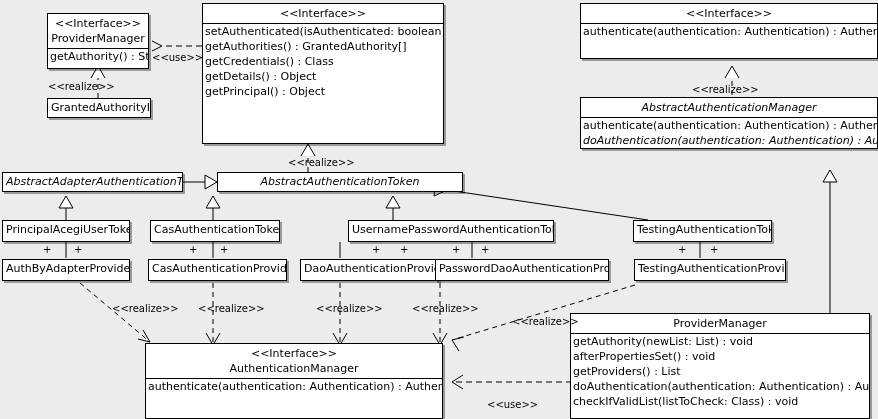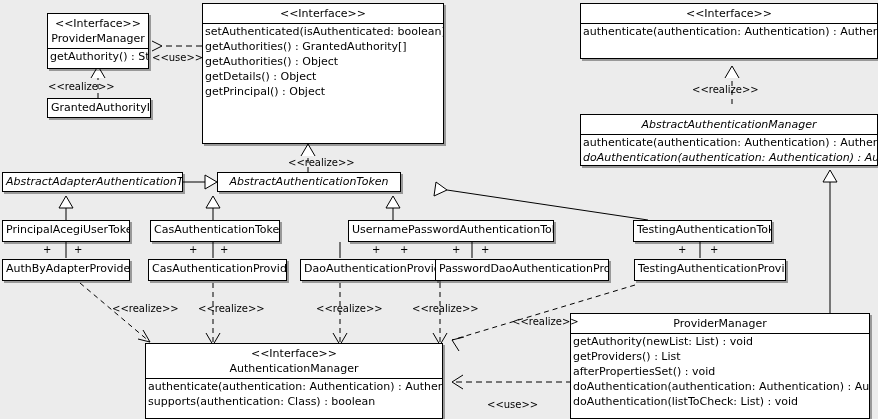--- a/index.html
+++ b/index.html
@@ -232,54 +232,54 @@
   </div>
 
   <div class="uml" style="left:202px; top:3px; width:242px; height:141px;">
     <div class="hdr">
       <div class="stereo">&lt;&lt;Interface&gt;&gt;</div>
     </div>
     <div class="sep"></div>
     <div class="members">
       <div class="member">setAuthenticated(isAuthenticated: boolean) : void</div>
       <div class="member">getAuthorities() : GrantedAuthority[]</div>
-      <div class="member">getAuthorities() : Object</div>
+      <div class="member">getCredentials() : Class</div>
       <div class="member">getDetails() : Object</div>
       <div class="member">getPrincipal() : Object</div>
     </div>
   </div>
 
   <div class="uml" style="left:580px; top:3px; width:298px; height:56px;">
     <div class="hdr">
       <div class="stereo">&lt;&lt;Interface&gt;&gt;</div>
     </div>
     <div class="sep"></div>
     <div class="members">
       <div class="member">authenticate(authentication: Authentication) : Authentication</div>
     </div>
   </div>
 
-  <div class="uml" style="left:580px; top:114px; width:298px; height:52px;">
+  <div class="uml" style="left:580px; top:97px; width:298px; height:52px;">
     <div class="hdr">
       <div class="name abs">AbstractAuthenticationManager</div>
     </div>
     <div class="sep"></div>
     <div class="members">
       <div class="member">authenticate(authentication: Authentication) : Authentication</div>
       <div class="member abs">doAuthentication(authentication: Authentication) : Authentication</div>
     </div>
   </div>
 
   <div class="uml compact" style="left:2px; top:172px; width:181px; height:20px;">
     <div class="hdr">
       <div class="name abs">AbstractAdapterAuthenticationToken</div>
     </div>
   </div>
 
-  <div class="uml compact" style="left:217px; top:172px; width:184px; height:20px;">
+  <div class="uml compact" style="left:217px; top:172px; width:246px; height:20px;">
     <div class="hdr">
       <div class="name abs">AbstractAuthenticationToken</div>
     </div>
   </div>
 
   <div class="uml compact" style="left:2px; top:220px; width:128px; height:22px;">
     <div class="hdr">
       <div class="name">PrincipalAcegiUserToken</div>
     </div>
   </div>
@@ -333,35 +333,34 @@
   </div>
 
   <div class="uml" style="left:145px; top:343px; width:298px; height:76px;">
     <div class="hdr">
       <div class="stereo">&lt;&lt;Interface&gt;&gt;</div>
       <div class="name">AuthenticationManager</div>
     </div>
     <div class="sep"></div>
     <div class="members">
       <div class="member">authenticate(authentication: Authentication) : Authentication</div>
-      <div class="member">supports(authentication: Class) : boolean</div>
     </div>
   </div>
 
   <div class="uml" style="left:570px; top:313px; width:300px; height:106px;">
     <div class="hdr">
       <div class="name">ProviderManager</div>
     </div>
     <div class="sep"></div>
     <div class="members">
       <div class="member">getAuthority(newList: List) : void</div>
+      <div class="member">afterPropertiesSet() : void</div>
       <div class="member">getProviders() : List</div>
-      <div class="member">afterPropertiesSet() : void</div>
       <div class="member">doAuthentication(authentication: Authentication) : Authentication</div>
-      <div class="member">doAuthentication(listToCheck: List) : void</div>
+      <div class="member">checkIfValidList(listToCheck: Class) : void</div>
     </div>
   </div>
 
   <div class="edge-label" style="left:152px; top:52px;">&lt;&lt;use&gt;&gt;</div>
 
   <div class="edge-label" style="left:48px; top:81px;">&lt;&lt;realize&gt;&gt;</div>
 
   <div class="edge-label" style="left:288px; top:157px;">&lt;&lt;realize&gt;&gt;</div>
 
   <div class="edge-label" style="left:692px; top:84px;">&lt;&lt;realize&gt;&gt;</div>

